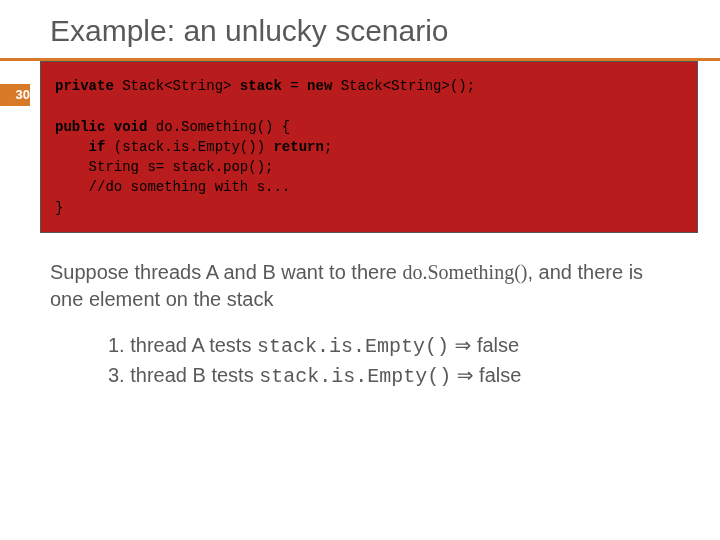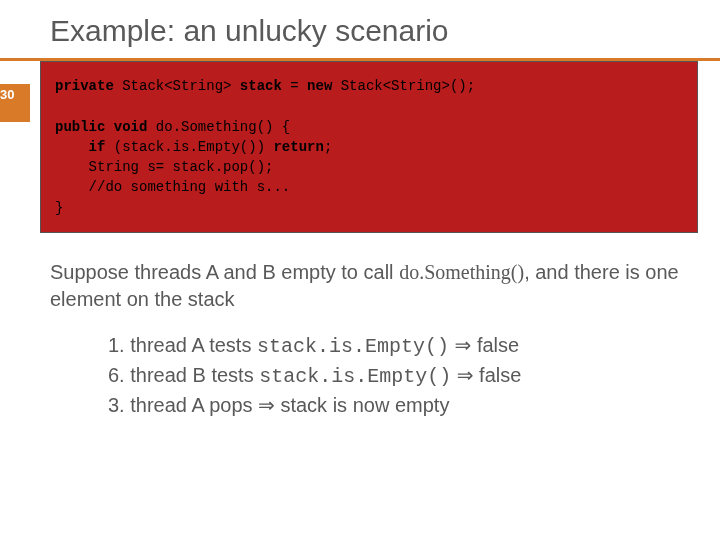--- a/index.html
+++ b/index.html
@@ -22,26 +22,26 @@
   .orange-rule {
     height: 3px;
     background: #d97a29;
     width: 100%;
   }
   .pagenum {
     position: absolute;
     left: 0;
     top: 84px;
     width: 30px;
-    height: 38px;
+    height: 22px;
     background: #d97a29;
     color: #fff;
     font-size: 13px;
     font-weight: 700;
-    text-align: left;
+    text-align: right;
     line-height: 22px;
   }
   .codebox {
     margin: 0 22px 0 40px;
     border: 1.5px solid #555;
     background: #b91c1c;
     padding: 14px 14px 14px 14px;
     font-family: "Courier New", Courier, monospace;
     font-size: 14px;
     color: #000;
@@ -75,20 +75,19 @@
 
 <div class="codebox"><span class="kw">private</span><span> Stack&lt;String&gt; </span><span class="kw">stack</span><span> = </span><span class="kw">new</span><span> Stack&lt;String&gt;();</span>
 <span></span>
 <span class="kw">public void</span><span> do.Something() {</span>
 <span class="kw">    if</span><span> (stack.is.Empty()) </span><span class="kw">return</span><span>;</span>
 <span>    String s= stack.pop();</span>
 <span>    //do something with s...</span>
 <span>}</span></div>
 
 <div class="bodytext">
-  <span>Suppose threads A and B empty to call </span><span class="mono">do.Something()</span><span>, and there is one element on the stack</span>
+  <span>Suppose threads A and B want to there </span><span class="mono">do.Something()</span><span>, and there is one element on the stack</span>
 </div>
 
 <div class="steps">
   <div><span>1. thread A tests </span><span class="mono">stack.is.Empty()</span><span> ⇒ false</span></div>
-  <div><span>6. thread B tests </span><span class="mono">stack.is.Empty()</span><span> ⇒ false</span></div>
-  <div><span>3. thread A pops ⇒ stack is now empty</span></div>
+  <div><span>3. thread B tests </span><span class="mono">stack.is.Empty()</span><span> ⇒ false</span></div>
 </div>
 
 </body></html>

